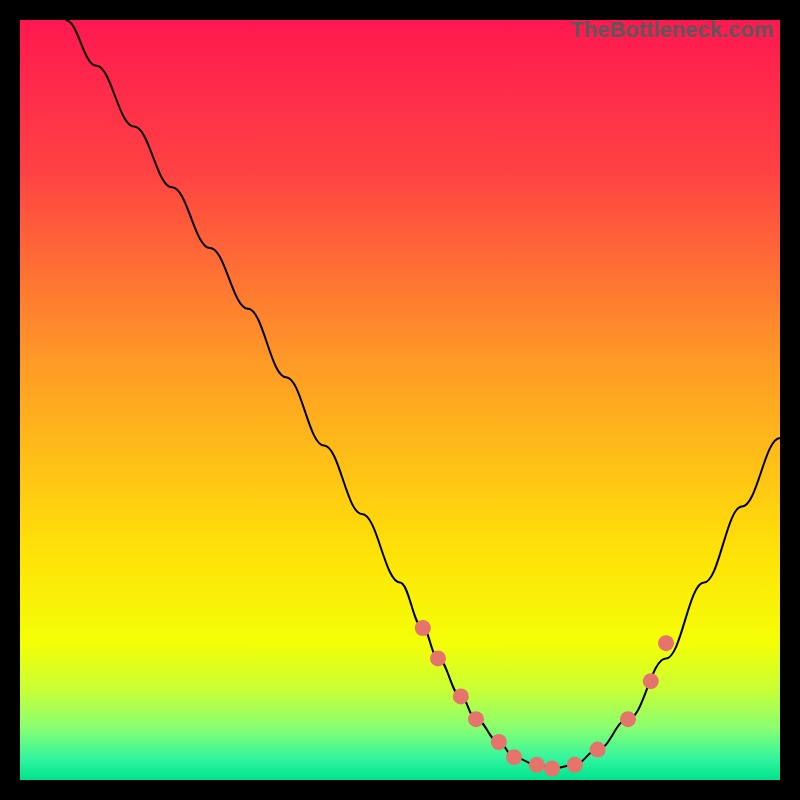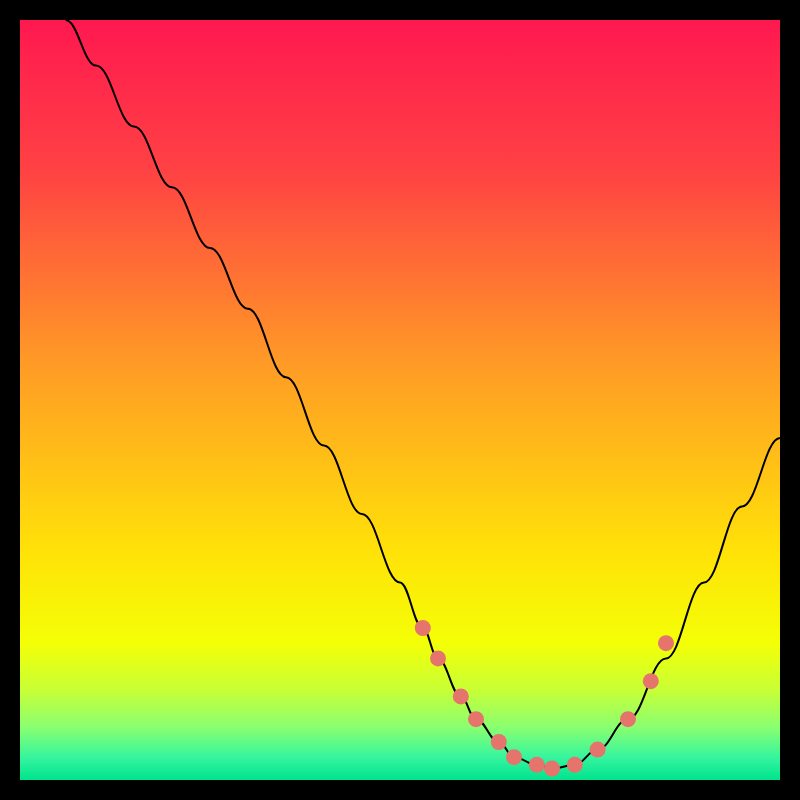--- a/index.html
+++ b/index.html
@@ -65,13 +65,14 @@
         <circle cx="494" cy="737.2" r="8" fill="#e4746c"></circle>
         <circle cx="516.8000000000001" cy="744.8" r="8" fill="#e4746c"></circle>
         <circle cx="532" cy="748.6" r="8" fill="#e4746c"></circle>
         <circle cx="554.8" cy="744.8" r="8" fill="#e4746c"></circle>
         <circle cx="577.6" cy="729.6" r="8" fill="#e4746c"></circle>
         <circle cx="608" cy="699.2" r="8" fill="#e4746c"></circle>
         <circle cx="630.8" cy="661.2" r="8" fill="#e4746c"></circle>
         <circle cx="646" cy="623.2" r="8" fill="#e4746c"></circle>
       </g>
   </svg>
+  <div class="watermark">TheBottleneck.com</div>
 </div>
 
 </body></html>

